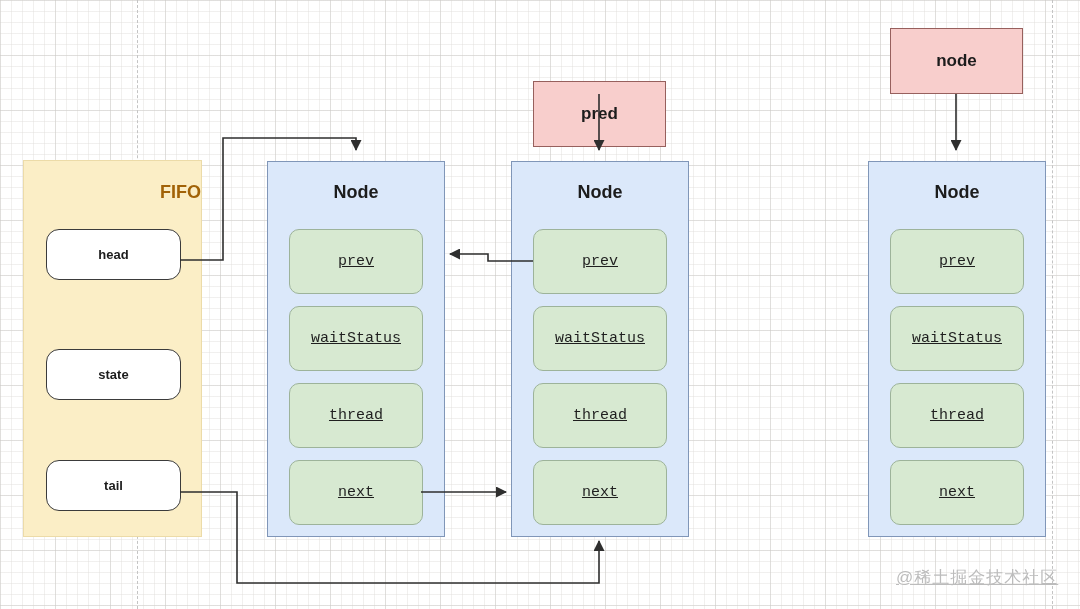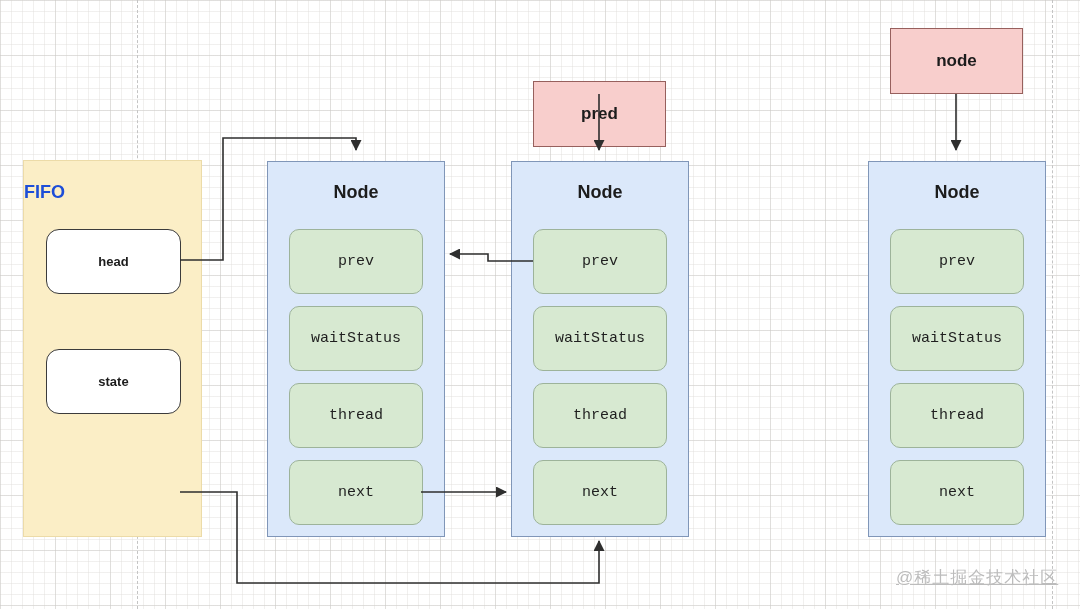--- a/index.html
+++ b/index.html
@@ -31,32 +31,32 @@
     background:#dbe8fa;border:1px solid #8096b8;
   }
   .node-title{
     position:absolute;top:20px;left:0;right:0;
     text-align:center;font-size:18px;font-weight:bold;color:#1c1c1c;
   }
   .field-green{
     position:absolute;left:21px;width:134px;height:65px;
     box-sizing:border-box;display:flex;align-items:center;justify-content:center;
     background:#d7e9d1;border:1px solid #9db39a;border-radius:10px;
-    font-family:"Liberation Mono",monospace;font-size:15px;color:#1f1f1f;
+    font-family:"Liberation Mono",monospace;font-size:15px;color:#1f1f1f;text-decoration:underline;
   }
   .fifo-container{
     left:23px;top:160px;width:179px;height:377px;
     background:#fbeec6;border:1px solid #ecdba8;
   }
   .fifo-title{
     position:absolute;top:21px;left:0;right:0;
-    text-align:left;font-size:18px;font-weight:bold;color:#1d4ed8;
+    text-align:right;font-size:18px;font-weight:bold;color:#a16207;
   }
   .field-white{
-    position:absolute;left:22px;width:135px;height:65px;
+    position:absolute;left:22px;width:135px;height:51px;
     box-sizing:border-box;display:flex;align-items:center;justify-content:center;
     background:#ffffff;border:1.5px solid #3b3b3b;border-radius:13px;
     font-size:13px;font-weight:bold;color:#1c1c1c;
   }
   .edges{position:absolute;left:0;top:0;pointer-events:none;}
   .watermark{
     position:absolute;left:896px;top:566px;width:176px;
     font-size:17px;color:#bcbcbc;letter-spacing:1px;white-space:nowrap;text-decoration:underline;
   }
 </style>
@@ -68,20 +68,23 @@
   <div class="page-break" style="left:137px;"></div>
   <div class="page-break" style="left:1052px;"></div>
 
   <div class="box fifo-container">
     <div class="fifo-title">FIFO</div>
     <div class="field-white" style="top:68px;">
         <span>head</span>
       </div>
     <div class="field-white" style="top:188px;text-align:right;">
         <span>state</span>
+      </div>
+    <div class="field-white" style="top:299px;">
+        <span>tail</span>
       </div>
   </div>
 
   <div class="box node-container" style="left:267px;">
     <div class="node-title">Node</div>
     <div class="field-green" style="top:67px;">
         <span>prev</span>
       </div>
     <div class="field-green" style="top:144px;">
         <span>waitStatus</span>

